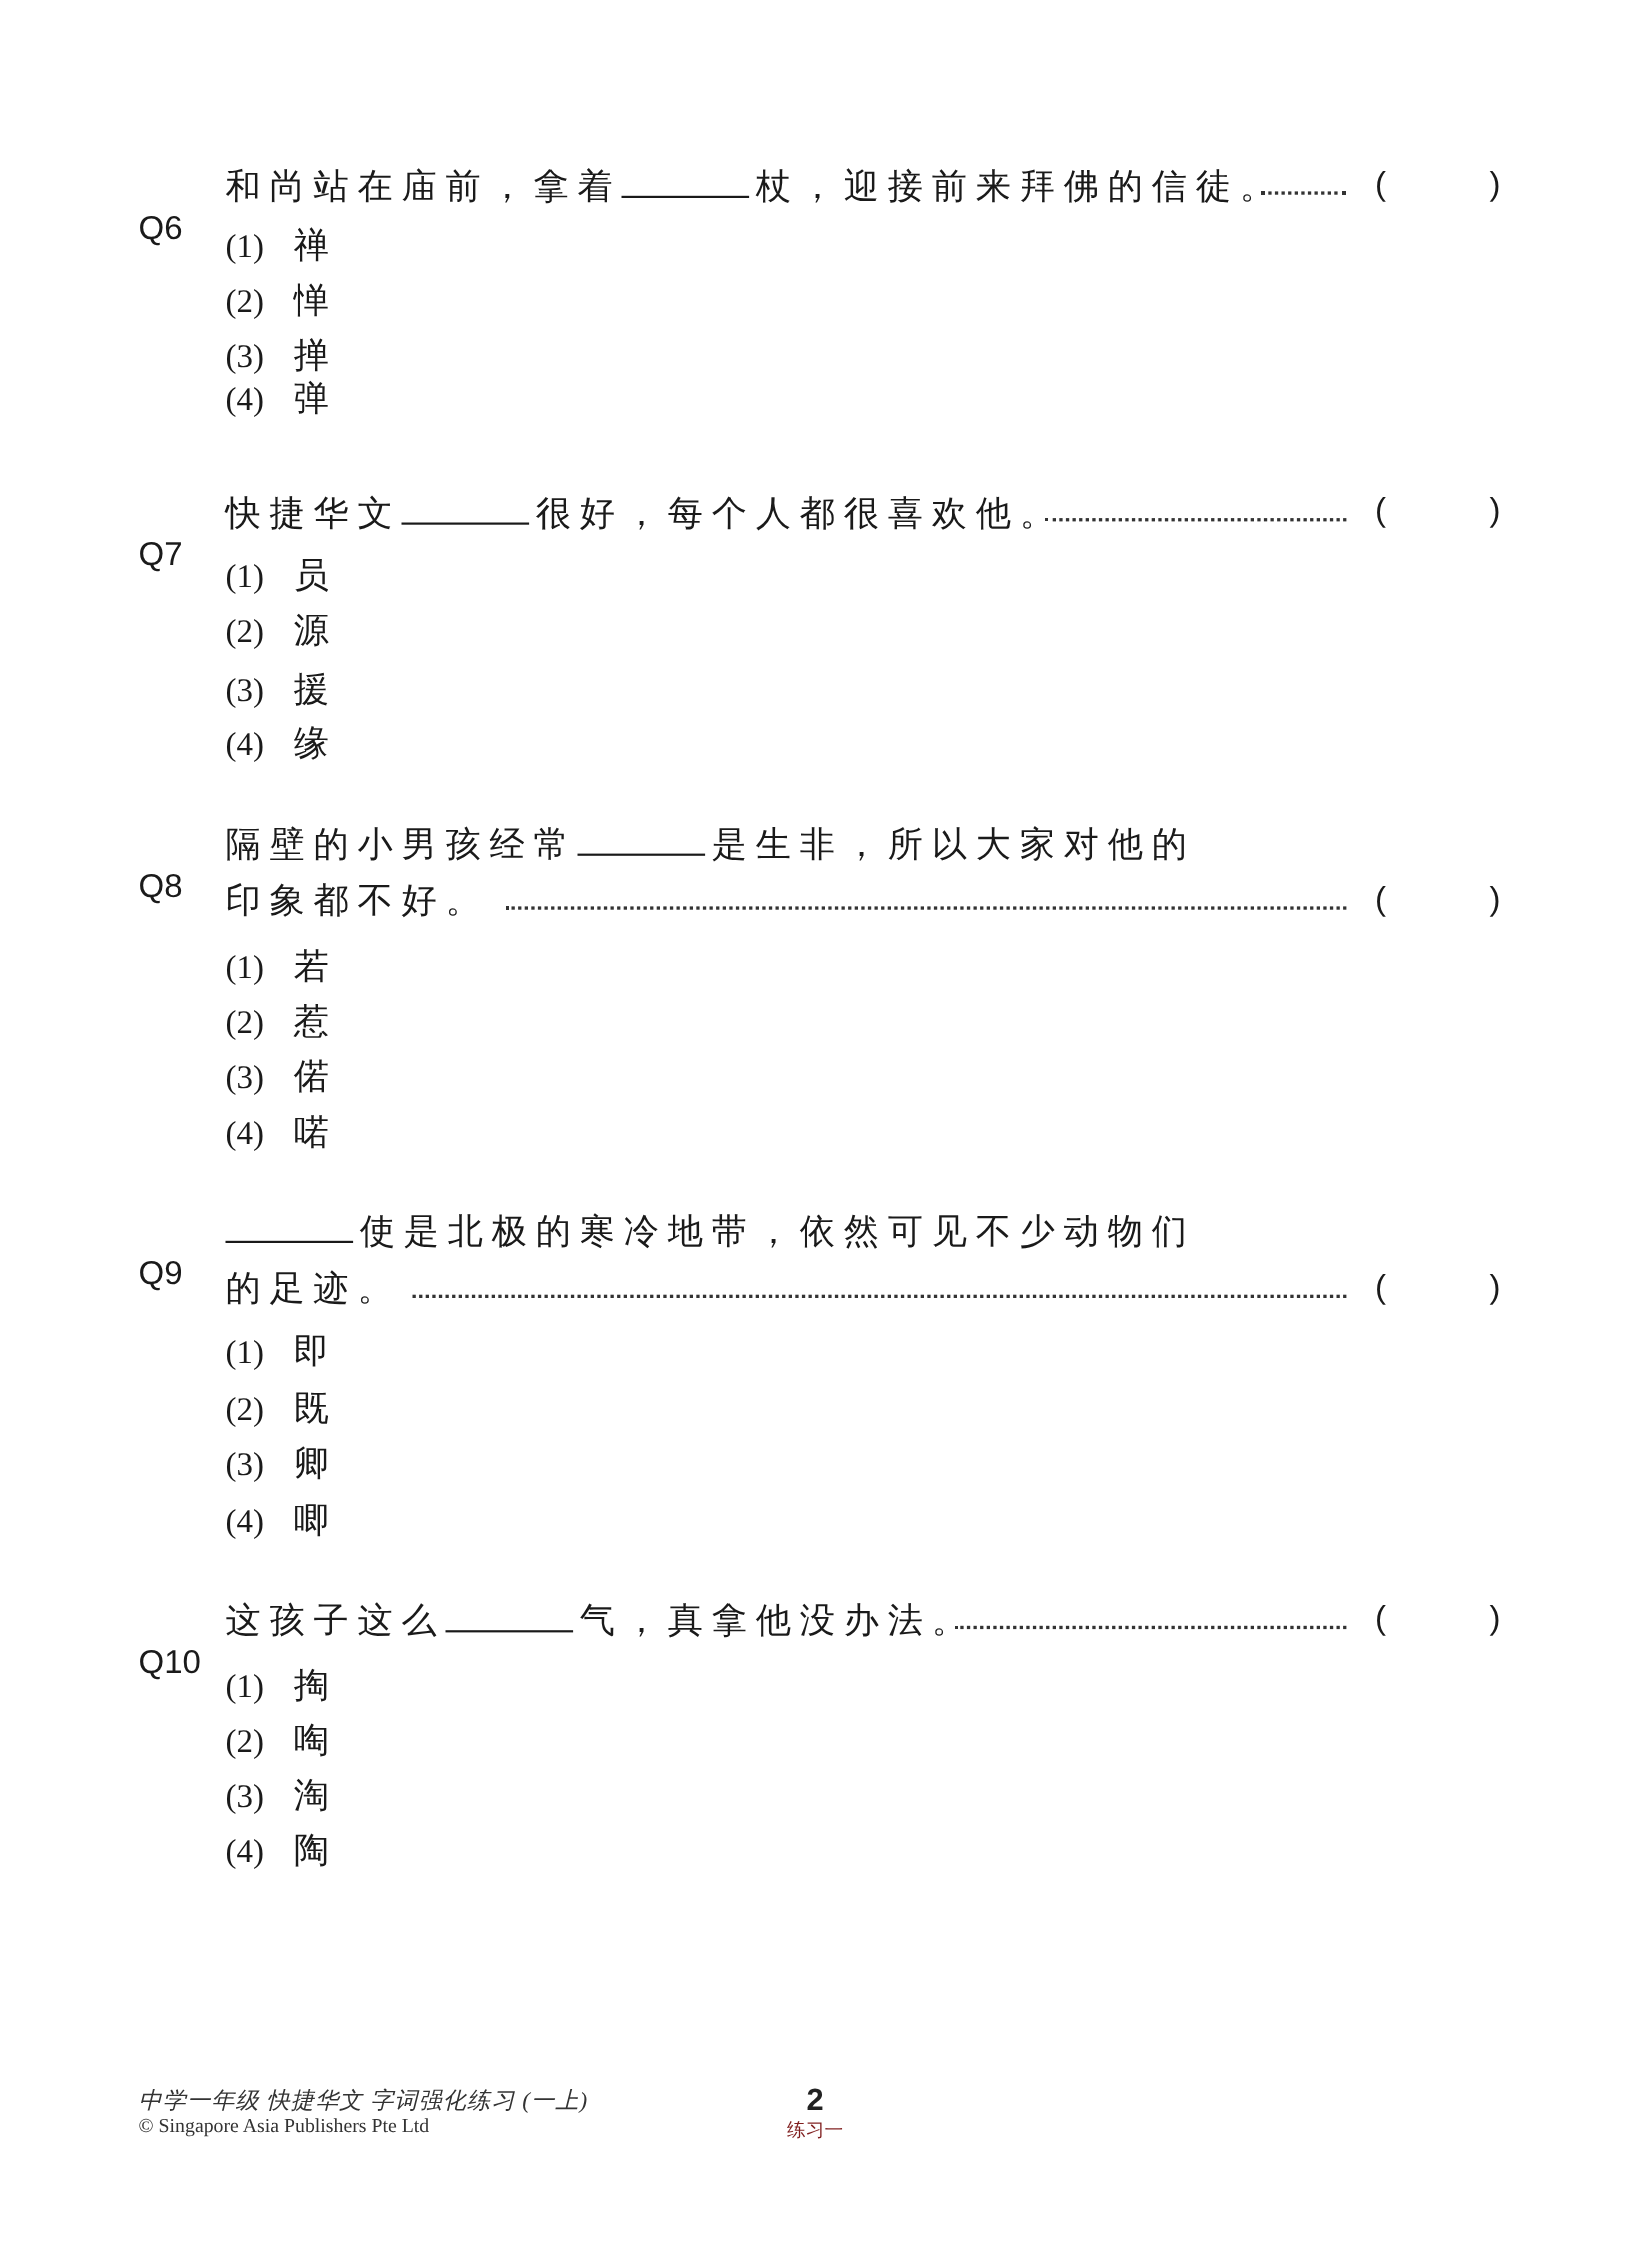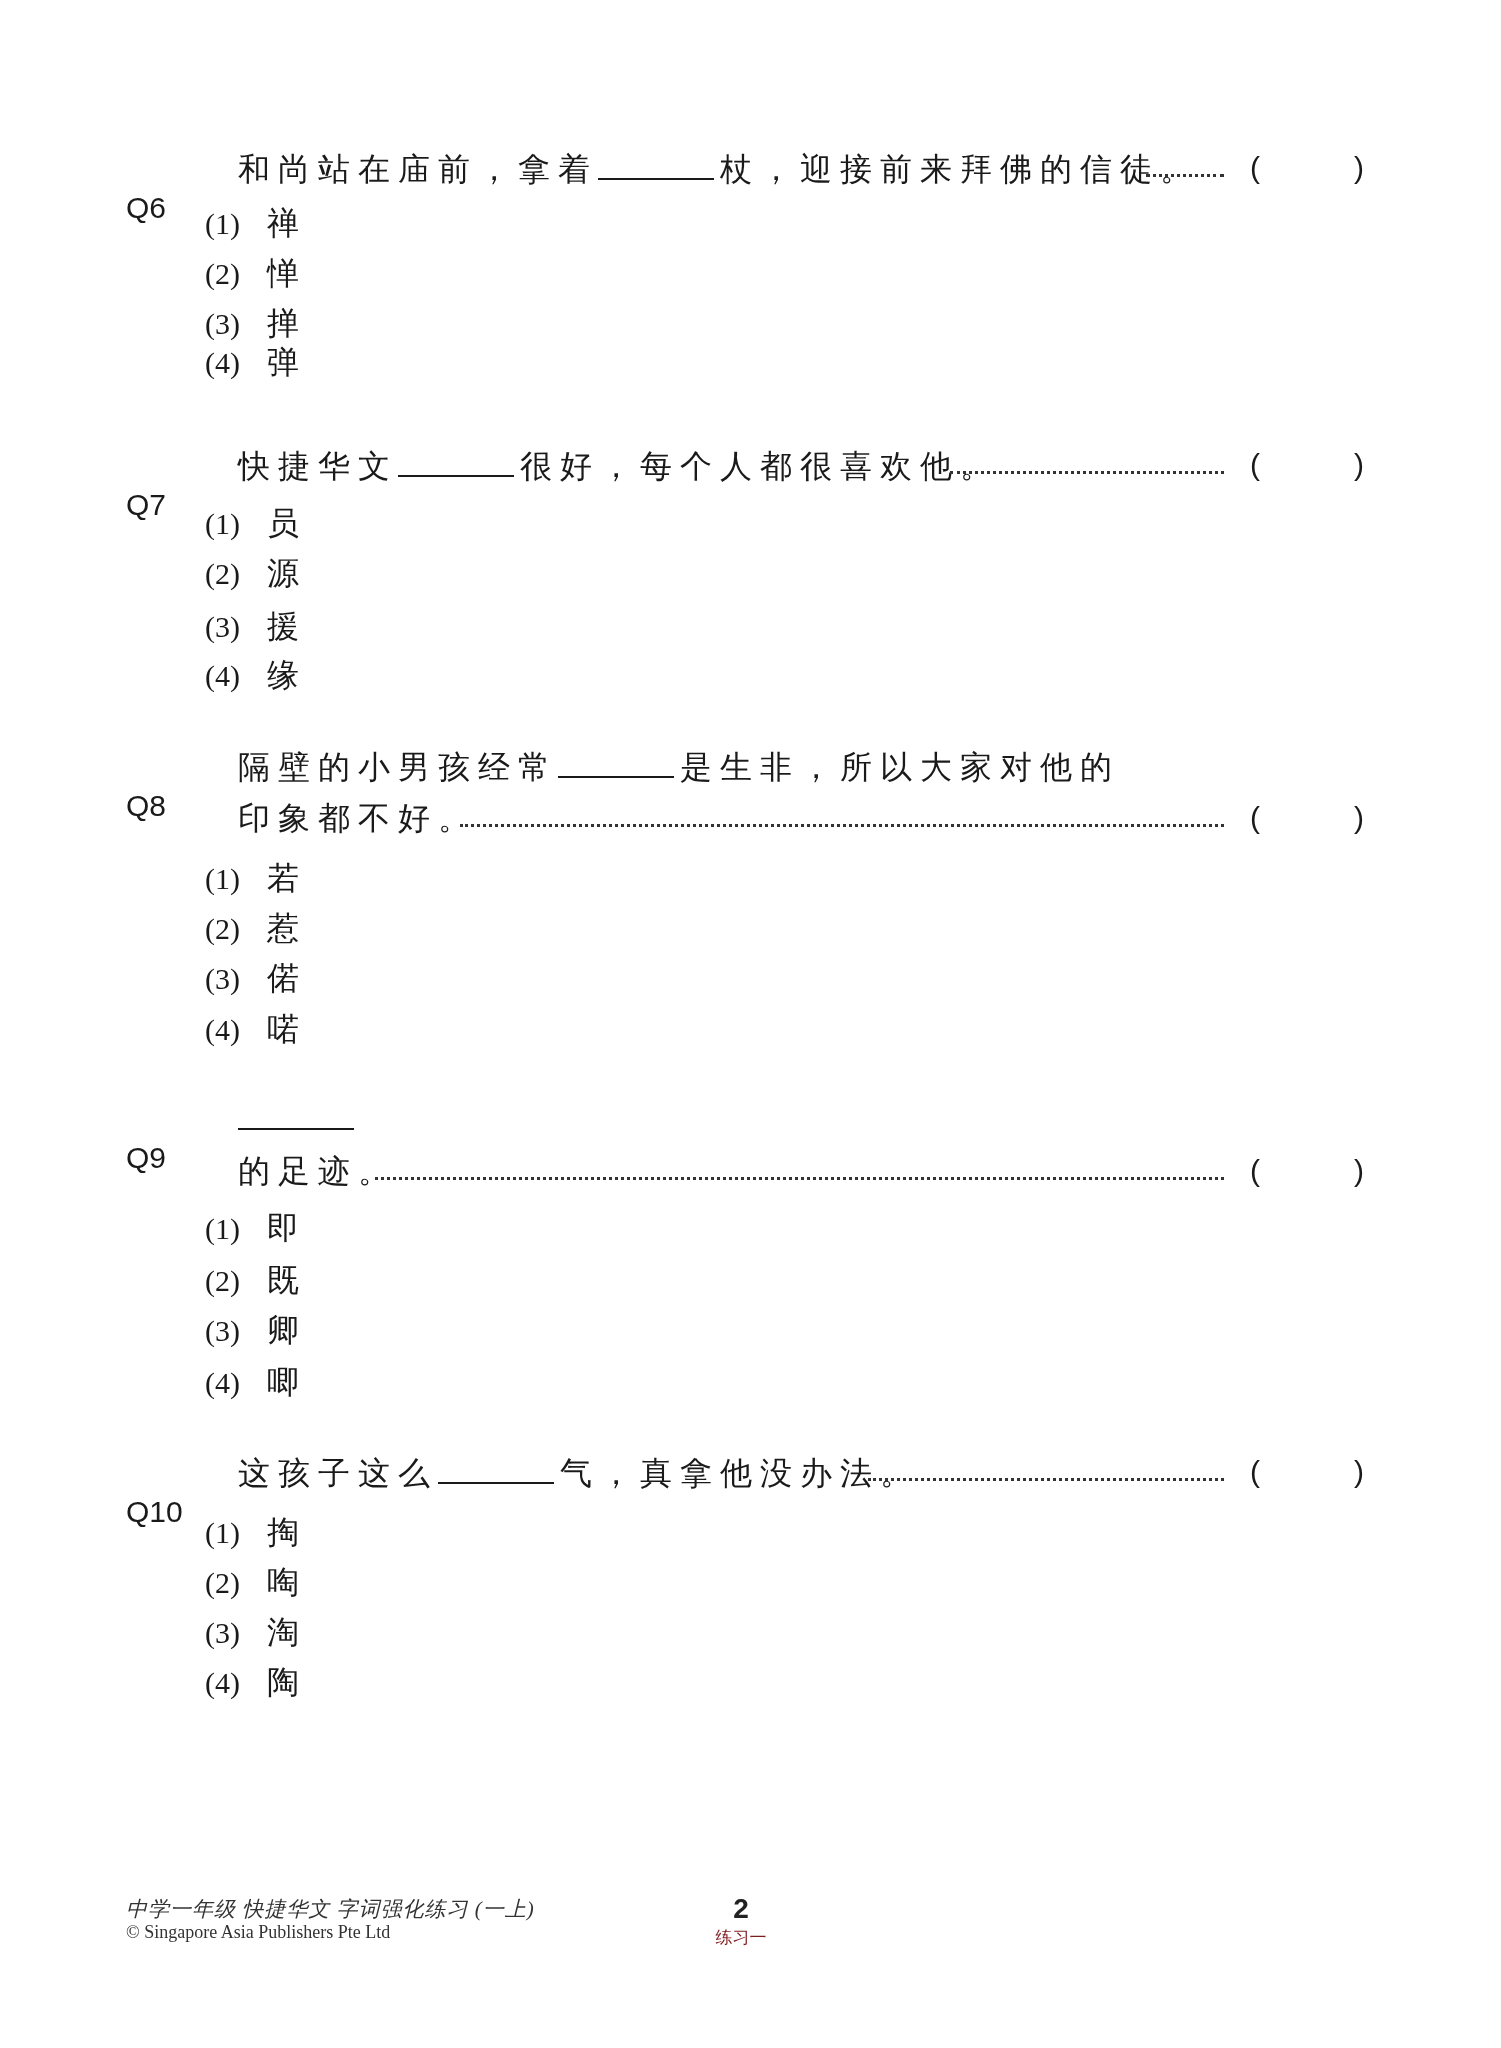--- a/index.html
+++ b/index.html
@@ -5,21 +5,21 @@
   html, body { margin: 0; padding: 0; background: #ffffff; }
   body { width: 1501px; height: 2048px; position: relative; overflow: hidden; color: #1a1a1a; }
   .q-num {
     position: absolute; left: 126px;
     font-family: "Liberation Sans", "DejaVu Sans", sans-serif;
     font-size: 30px; line-height: 40px; height: 40px; color: #1a1a1a; margin-top: 40px;
   }
   .q-line {
     position: absolute; left: 205px; height: 40px; line-height: 40px;
     font-family: "DejaVu Serif", "Liberation Serif", serif;
-    font-size: 32px; letter-spacing: 8px; white-space: nowrap; color: #1a1a1a; margin-left: 33px;
+    font-size: 32px; letter-spacing: 8px; white-space: nowrap; color: #1a1a1a;
   }
   .blank {
     display: inline-block; width: 116px; height: 30px; vertical-align: baseline;
     border-bottom: 2.5px solid #1a1a1a; margin: 0 6px 0 0;
   }
   .dots {
     position: absolute; height: 40px;
     border-bottom: 3px dotted #333;
     transform: translateY(-14px);
   }
@@ -116,21 +116,21 @@
   </div>
   <div class="opt" style="top:858px"><span class="opt-num">(1)</span><span class="opt-char">若</span></div>
   <div class="opt" style="top:908px"><span class="opt-num">(2)</span><span class="opt-char">惹</span></div>
   <div class="opt" style="top:958px"><span class="opt-num">(3)</span><span class="opt-char">偌</span></div>
   <div class="opt" style="top:1009px"><span class="opt-num">(4)</span><span class="opt-char">喏</span></div>
 </div>
 
 <div>
   <div class="q-num" style="top:1098px">Q9</div>
   <div class="q-line" style="top:1098px">
-    <span class="blank"></span>
+    <span class="blank"></span><span>使是北极的寒冷地带，依然可见不少动物们</span>
   </div>
   <div class="q-line" style="top:1151px">
     <span>的足迹。</span>
   </div>
   <div class="dots" style="top:1151px; left:375px; width:849px;"></div>
   <div class="answer-box" style="top:1151px">
     <span class="paren open">(</span>
     <span class="paren close">)</span>
   </div>
   <div class="opt" style="top:1208px"><span class="opt-num">(1)</span><span class="opt-char">即</span></div>

